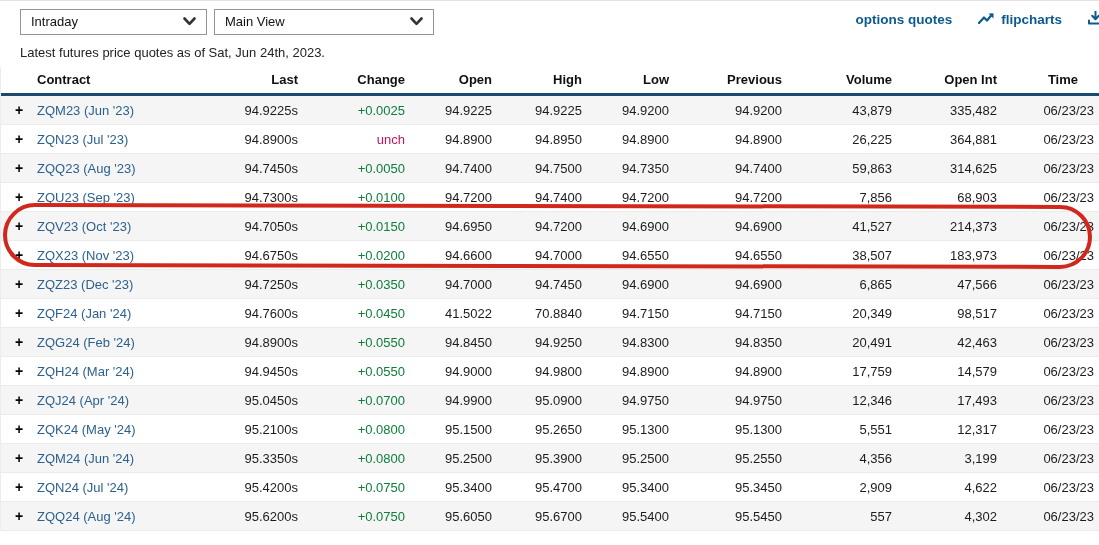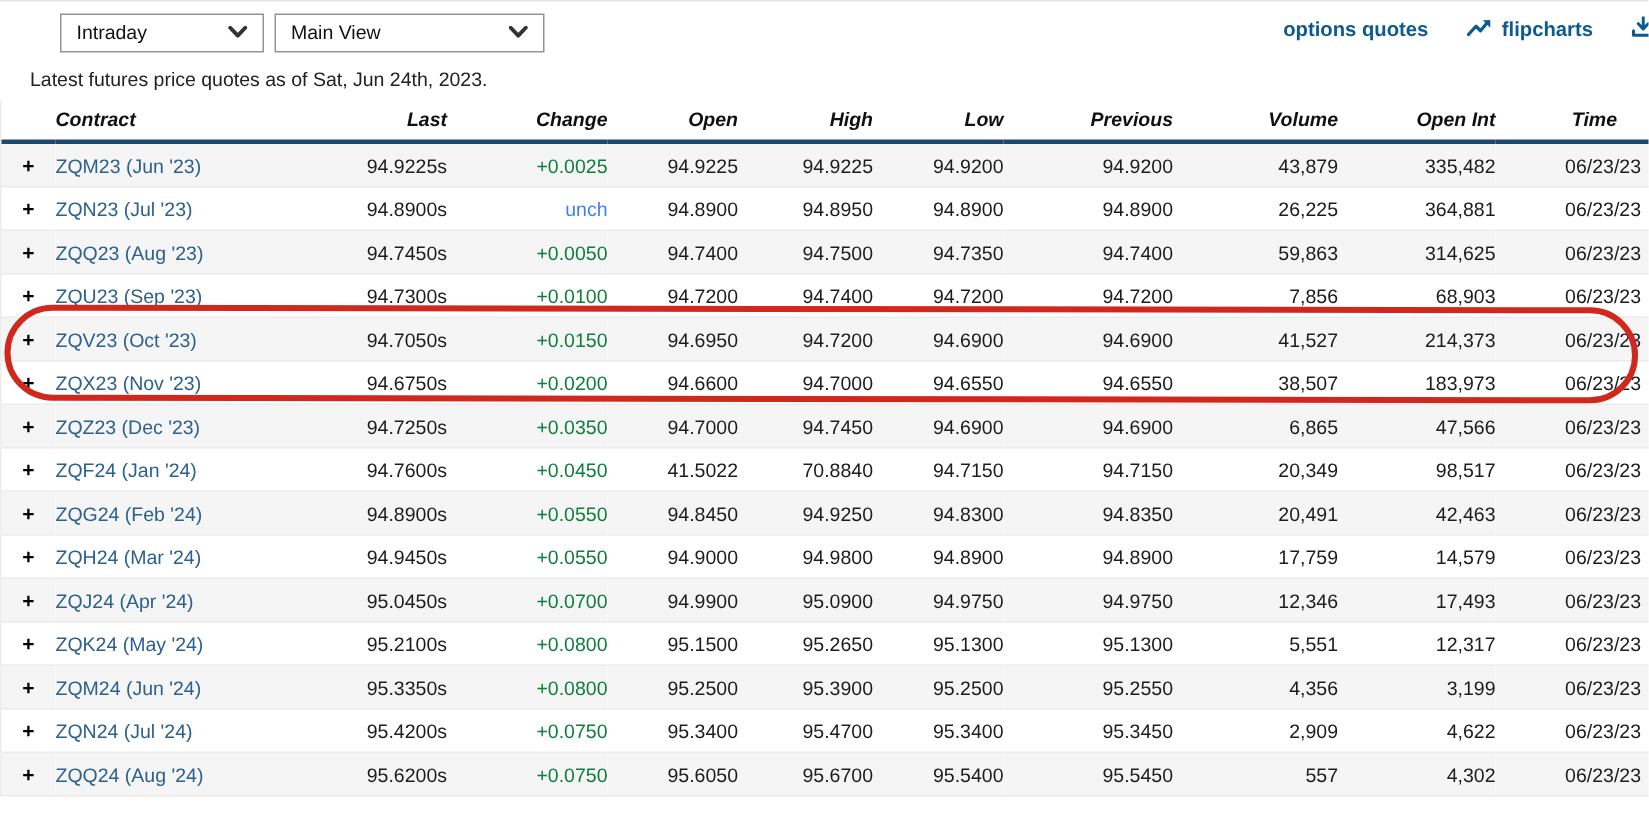--- a/index.html
+++ b/index.html
@@ -8,45 +8,45 @@
     font-family:"Liberation Sans",sans-serif;color:#222;
   }
   .page{border-top:1px solid #e3e3e3;padding-top:7px;}
   .intro{margin:0 0 8px 2px;font-size:13px;color:#222;}
   .toolbar{position:relative;display:flex;align-items:center;height:27px;margin-left:20px;margin-right:0;}
   .select{
     display:flex;justify-content:space-between;align-items:center;box-sizing:border-box;
     border:1px solid #949494;background:#fff;height:26px;padding:0 10px;
     font-size:13px;color:#111;cursor:pointer;
   }
-  .select-freq{width:136px;margin-right:7px;margin-left:20px;}
-  .select-view{width:180px;}
+  .select-freq{width:187px;margin-right:7px;}
+  .select-view{width:220px;}
   .chev{flex:0 0 auto;margin-left:8px;}
   .toolbar-links{position:absolute;right:-4px;top:3px;display:flex;align-items:center;gap:26px;font-size:13.5px;font-weight:700;white-space:nowrap;}
   a.blue{color:#0d5a8e;text-decoration:none;display:inline-flex;align-items:center;gap:6px;cursor:pointer;}
   .asof{margin:10px 0 7px 20px;font-size:13px;color:#222;}
 
   .table-wrap{position:relative;border-left:1px solid #ececec;}
   table{width:1099px;border-collapse:collapse;table-layout:fixed;font-size:13px;}
   thead th{
     border-bottom:3px solid #1b4a70;font-weight:700;color:#101010;
-    padding:5px 0 6px;text-align:right;font-size:13px;cursor:pointer;font-style:italic;
+    padding:5px 0 6px;text-align:right;font-size:13px;cursor:pointer;
   }
   thead th.c-contract{text-align:left;}
   tbody tr{border-bottom:1px solid #ebebeb;}
   tbody tr:nth-child(odd){background:#f5f5f5;}
   tbody td{height:28px;padding:0;text-align:right;color:#1c1c1c;white-space:nowrap;}
   td.c-expand{text-align:center;}
   td.c-contract{text-align:left;}
   td.c-time{padding-right:6px;}
   th.c-time{padding-right:22px;}
   .plus{font-weight:900;font-size:14px;color:#000;cursor:pointer;line-height:1;}
   a.sym{color:#2c618e;text-decoration:none;cursor:pointer;}
   td.change.up{color:#0f7d3c;}
-  td.change.unch{color:#3b82f6;}
+  td.change.unch{color:#be185d;}
 
   .oval{
     position:absolute;left:2px;top:137px;width:1089px;height:64px;box-sizing:border-box;
     border:4px solid #d0281c;border-radius:34px;pointer-events:none;transform:rotate(.1deg);
   }
 </style>
 </head>
 <body>
 
 <div class="page">

